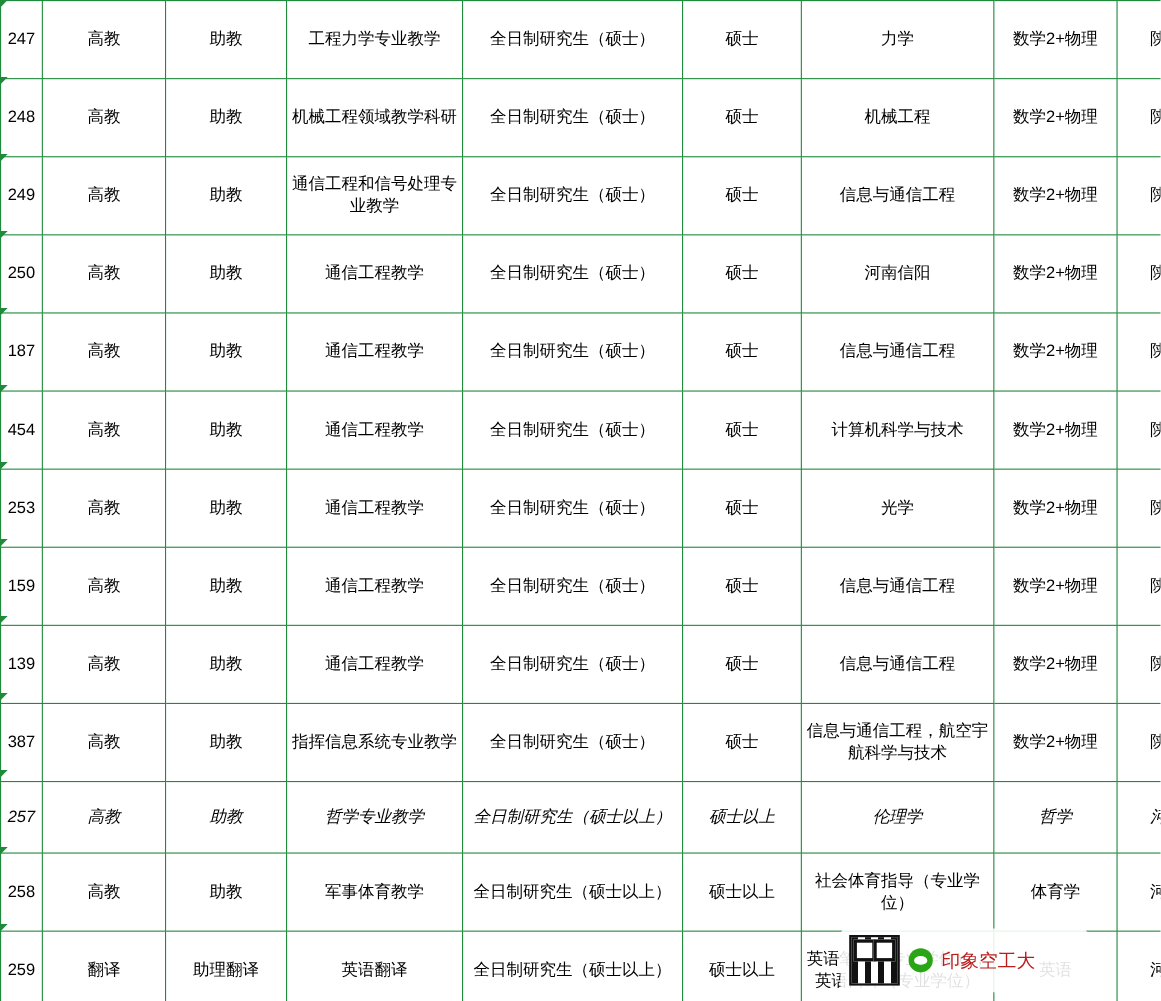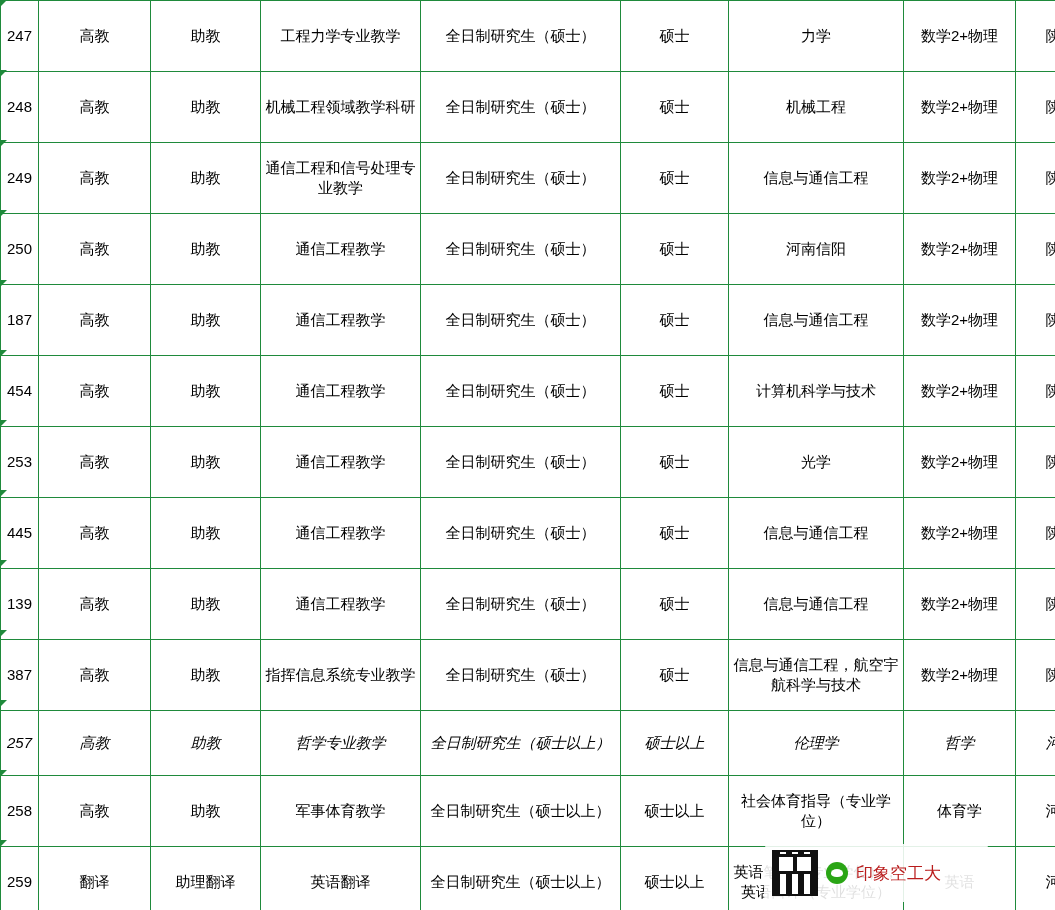--- a/index.html
+++ b/index.html
@@ -223,21 +223,21 @@
         <td>助教</td>
         <td class="small">通信工程教学</td>
         <td class="small">全日制研究生（硕士）</td>
         <td>硕士</td>
         <td class="small">光学</td>
         <td class="small">数学2+物理</td>
         <td class="small">陕西西安</td>
       </tr>
 
       <tr class="r-tall">
-        <td class="num">445</td>
+        <td class="num">159</td>
         <td>高教</td>
         <td>助教</td>
         <td class="small">通信工程教学</td>
         <td class="small">全日制研究生（硕士）</td>
         <td>硕士</td>
         <td class="small">信息与通信工程</td>
         <td class="small">数学2+物理</td>
         <td class="small">陕西西安</td>
       </tr>
 

